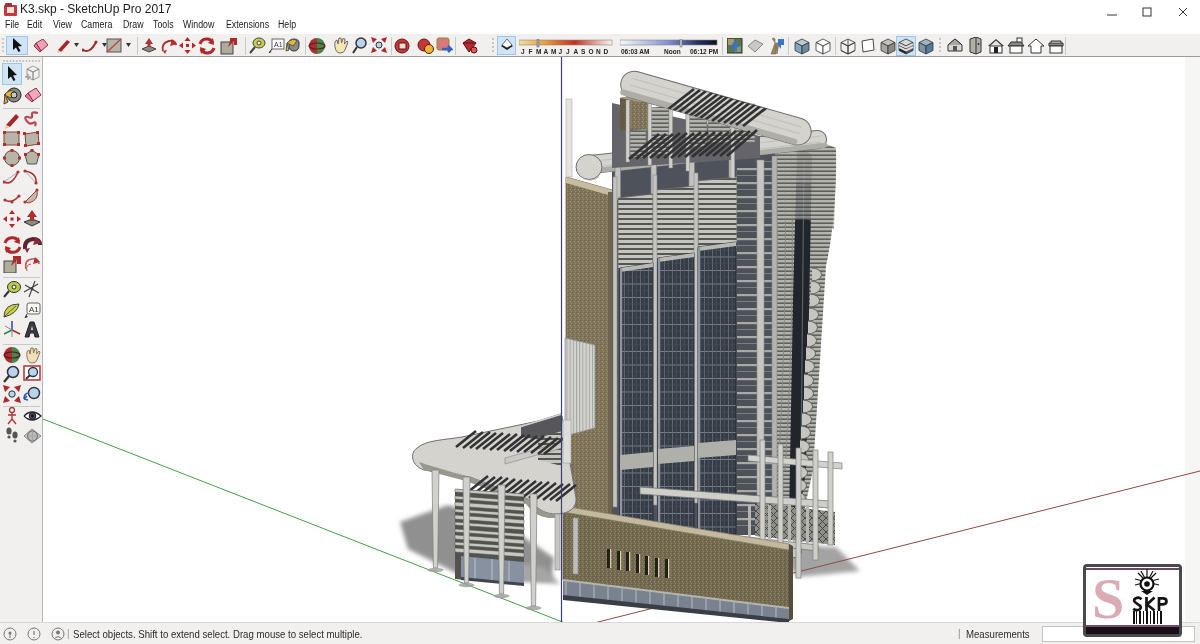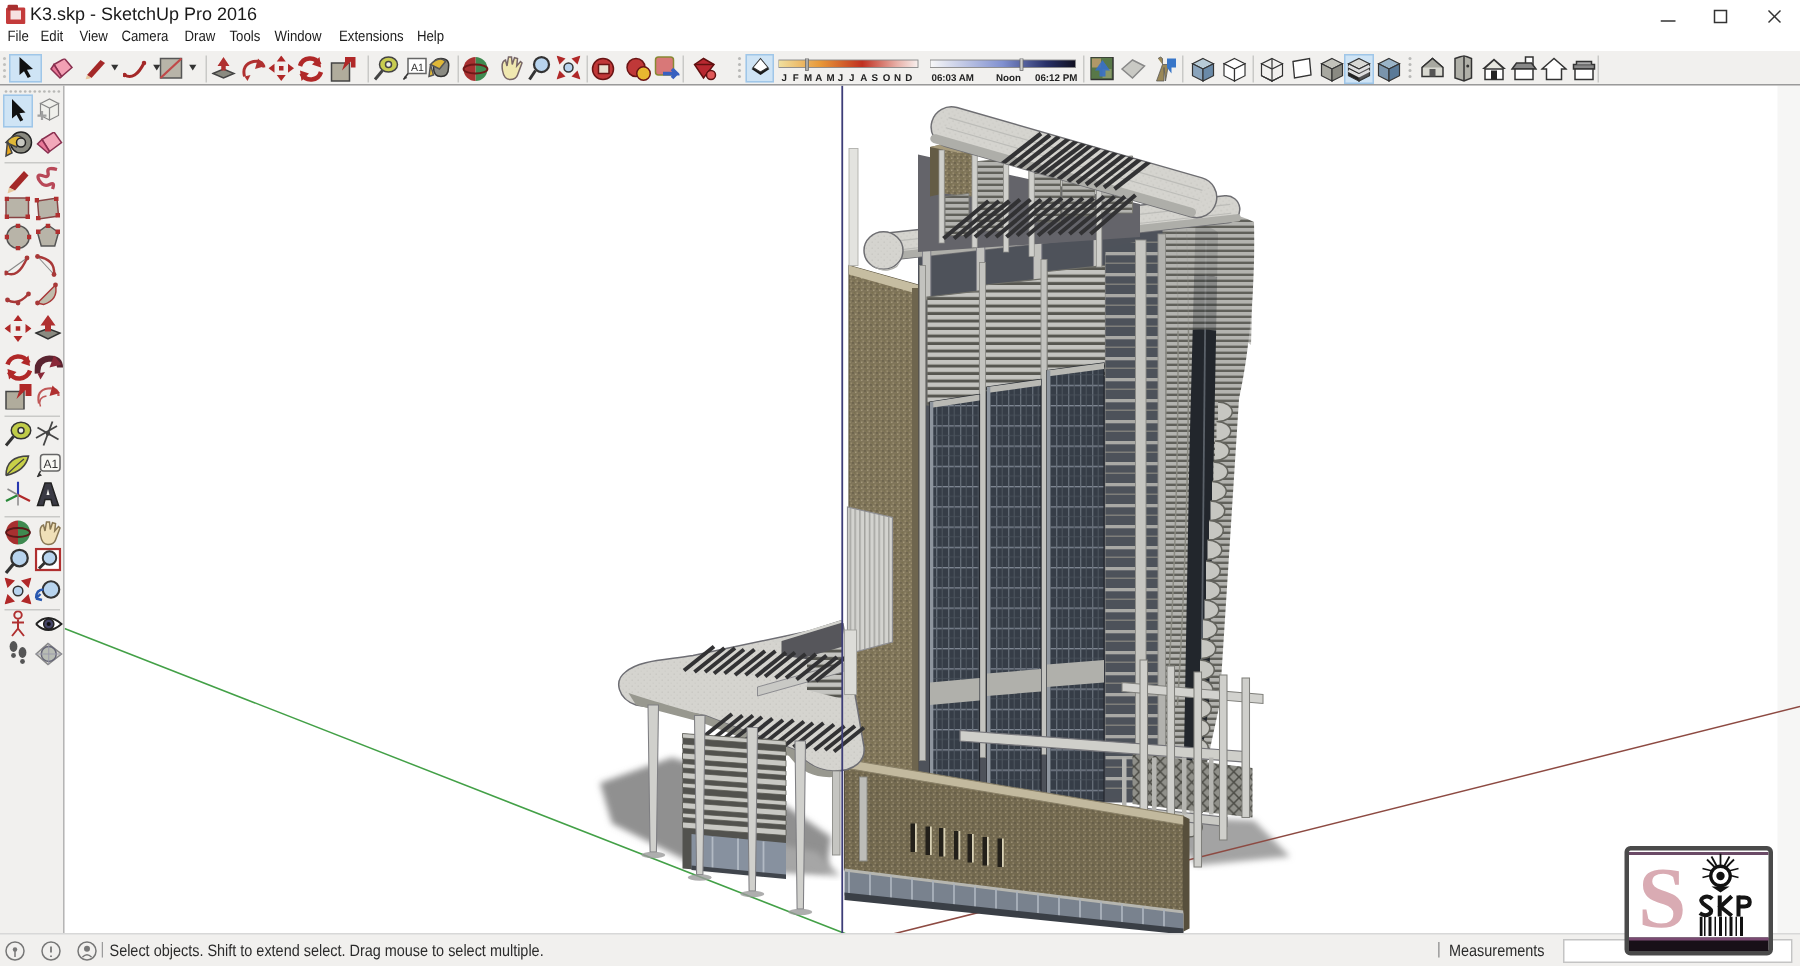--- a/index.html
+++ b/index.html
@@ -328,21 +328,21 @@
 <polygon points="565,338 595,345 595,428 565,436 Z" fill="url(#vstripe)" stroke="#8e8e92" stroke-width="0.8"></polygon>
 <rect x="563" y="420" width="8" height="43" fill="#dcdcd8" stroke="#a0a09c" stroke-width="0.6"></rect>
 <line x1="561.5" y1="57" x2="561.5" y2="622" stroke="#3d3d78" stroke-width="1.2"></line>
 </svg>
 <div id="titlebar">
  <svg class="abs" style="left:4px;top:3px" width="13" height="13" viewBox="0 0 13 13">
       <rect x="0" y="2" width="13" height="11" rx="1" fill="#c43b3b"></rect>
       <rect x="1" y="0" width="7" height="4" rx="1" fill="#a82f2f"></rect>
       <rect x="3" y="4" width="7" height="6" fill="#fff" opacity=".85"></rect>
     </svg>
- <div id="title-txt">K3.skp - SketchUp Pro 2016</div>
+ <div id="title-txt">K3.skp - SketchUp Pro 2017</div>
  <div class="winbtn" style="left:1107px;top:7px"><svg width="11" height="11">
         <line x1="0" y1="5" x2="10" y2="5" stroke="#333" stroke-width="1"></line>
       </svg></div>
  <div class="winbtn" style="left:1142px;top:4px"><svg width="11" height="11">
         <rect x="1" y="1" width="8" height="8" fill="none" stroke="#333" stroke-width="1"></rect>
       </svg></div>
  <div class="winbtn" style="left:1178px;top:4px"><svg width="11" height="11">
         <line x1="1" y1="1" x2="9" y2="9" stroke="#333"></line>
         <line x1="9" y1="1" x2="1" y2="9" stroke="#333"></line>
       </svg></div>

